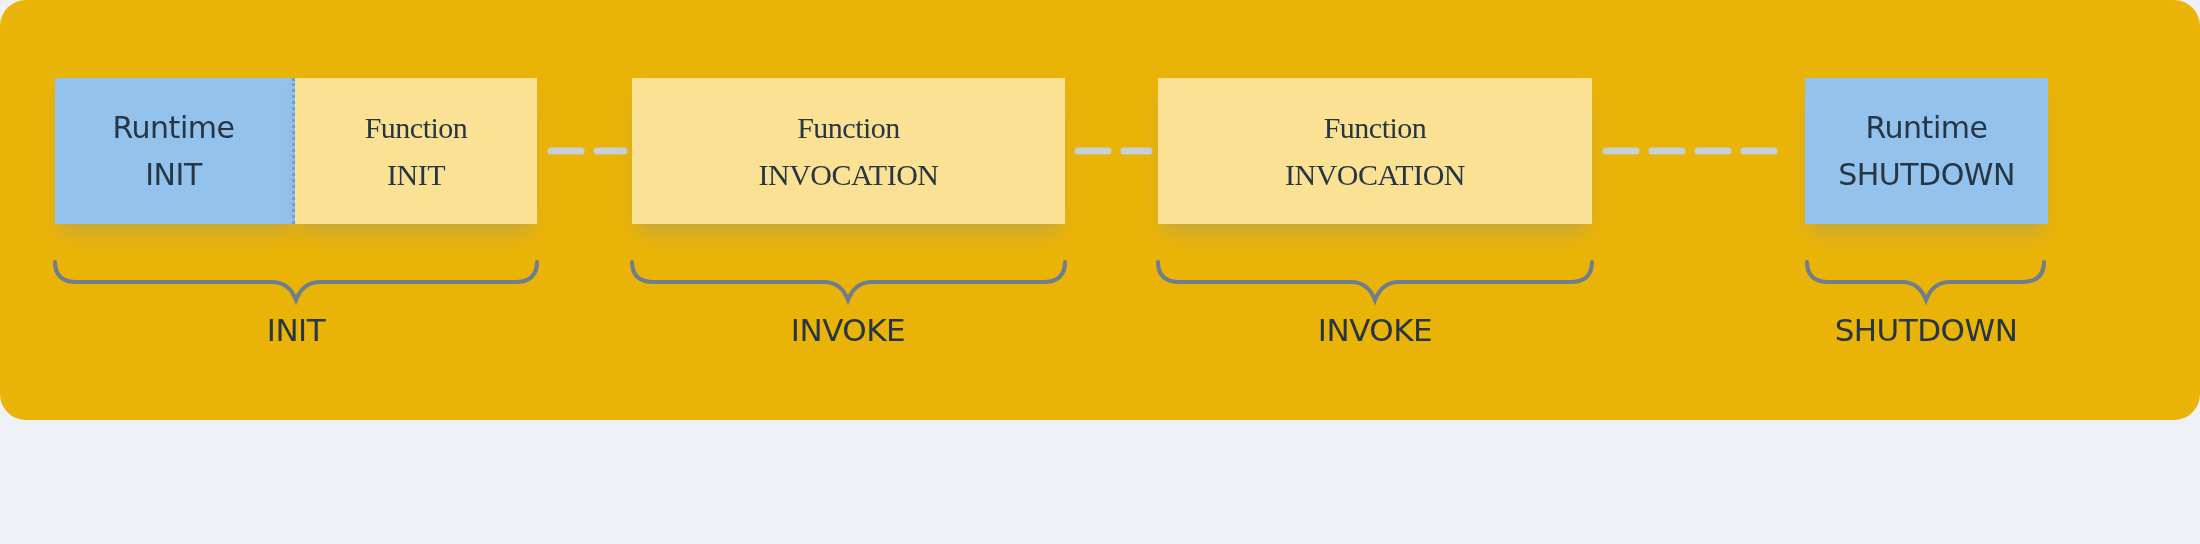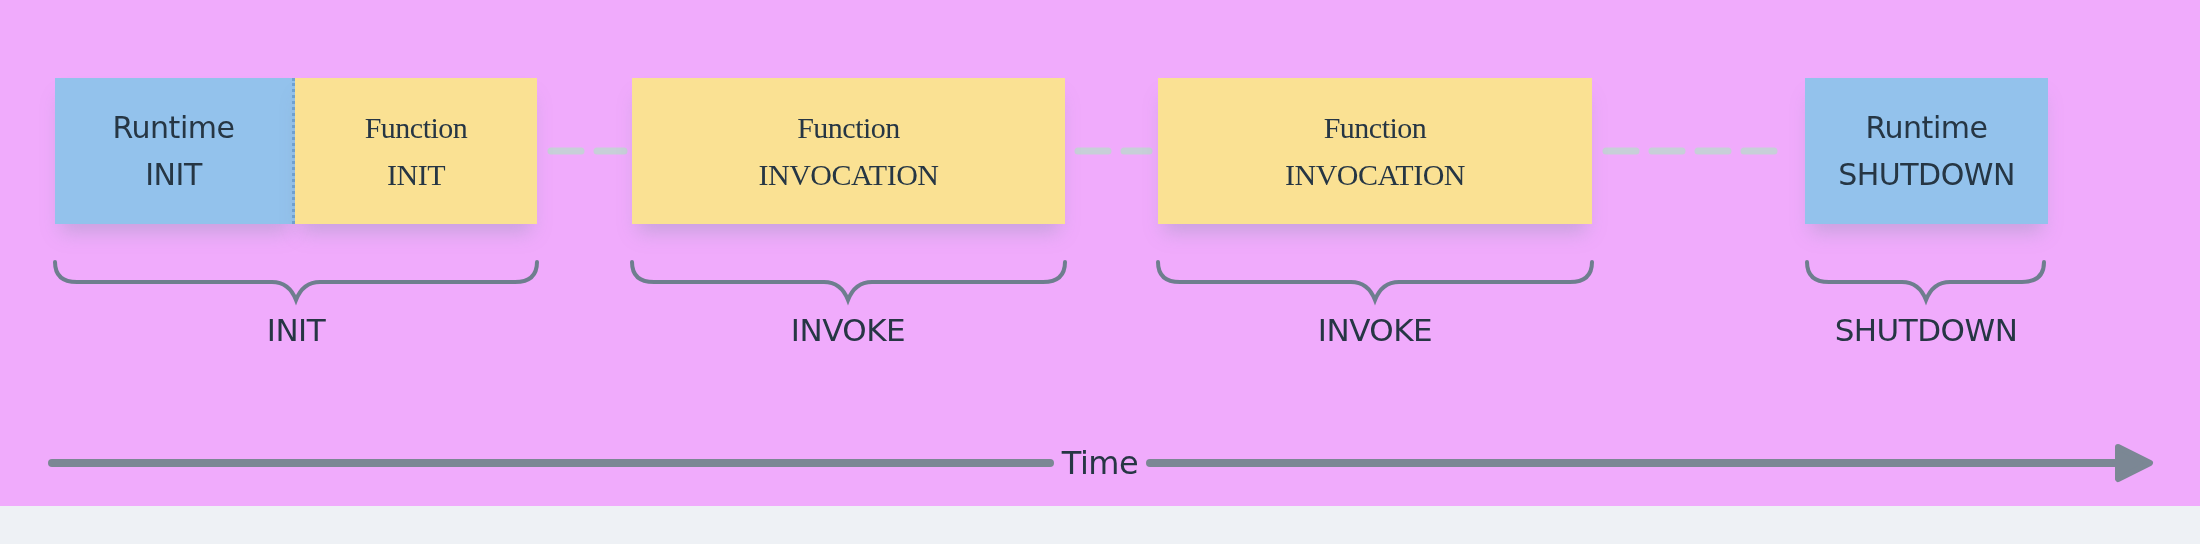--- a/index.html
+++ b/index.html
@@ -1,24 +1,25 @@
 <!DOCTYPE html>
 <html><head>
 <meta charset="utf-8">
 <style>
   * { box-sizing: border-box; margin: 0; padding: 0; }
   html, body { background: #eef1f5; }
   .canvas {
     position: relative;
     width: 2200px;
-    height: 506px;
-    background: #f0abfc;
+    height: 420px;
+    background: #eab308;
     overflow: hidden;
     font-family: "DejaVu Sans", sans-serif;
     color: #263644;
+    border-radius: 26px;
   }
   .overlay {
     position: absolute;
     left: 0; top: 0;
     width: 2200px; height: 544px;
     z-index: 1;
   }
   .box {
     position: absolute;
     top: 78px;

